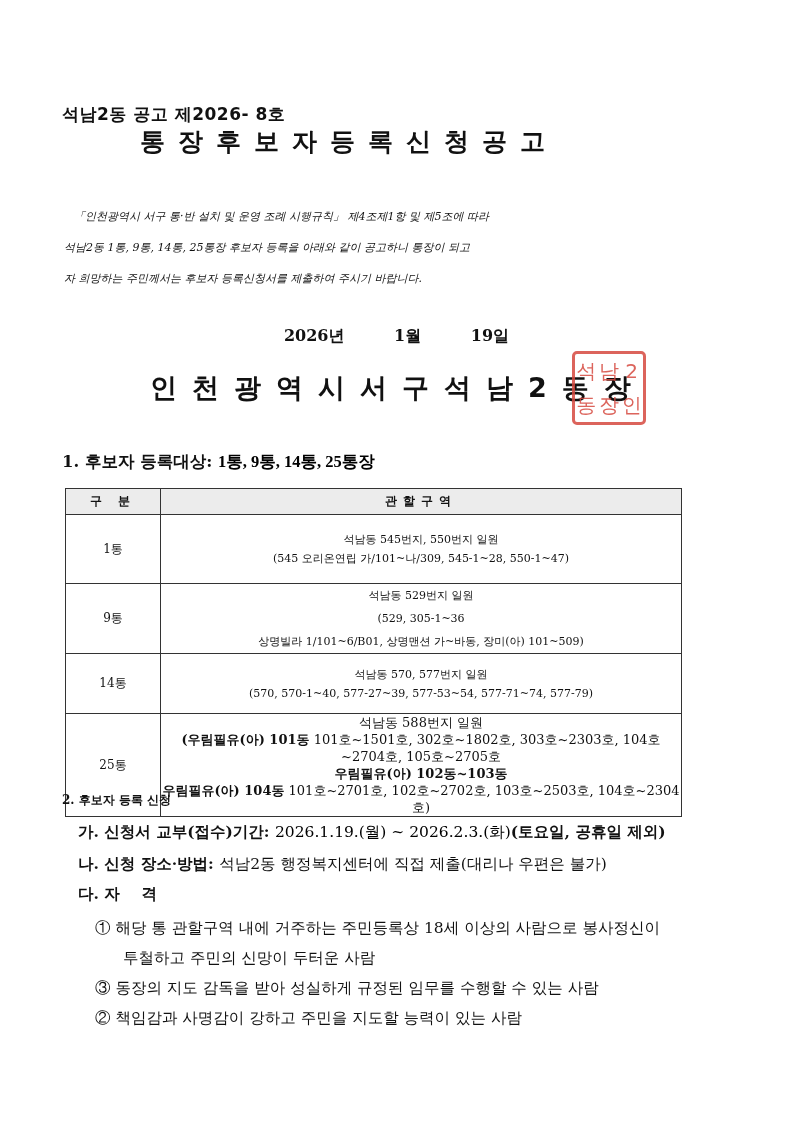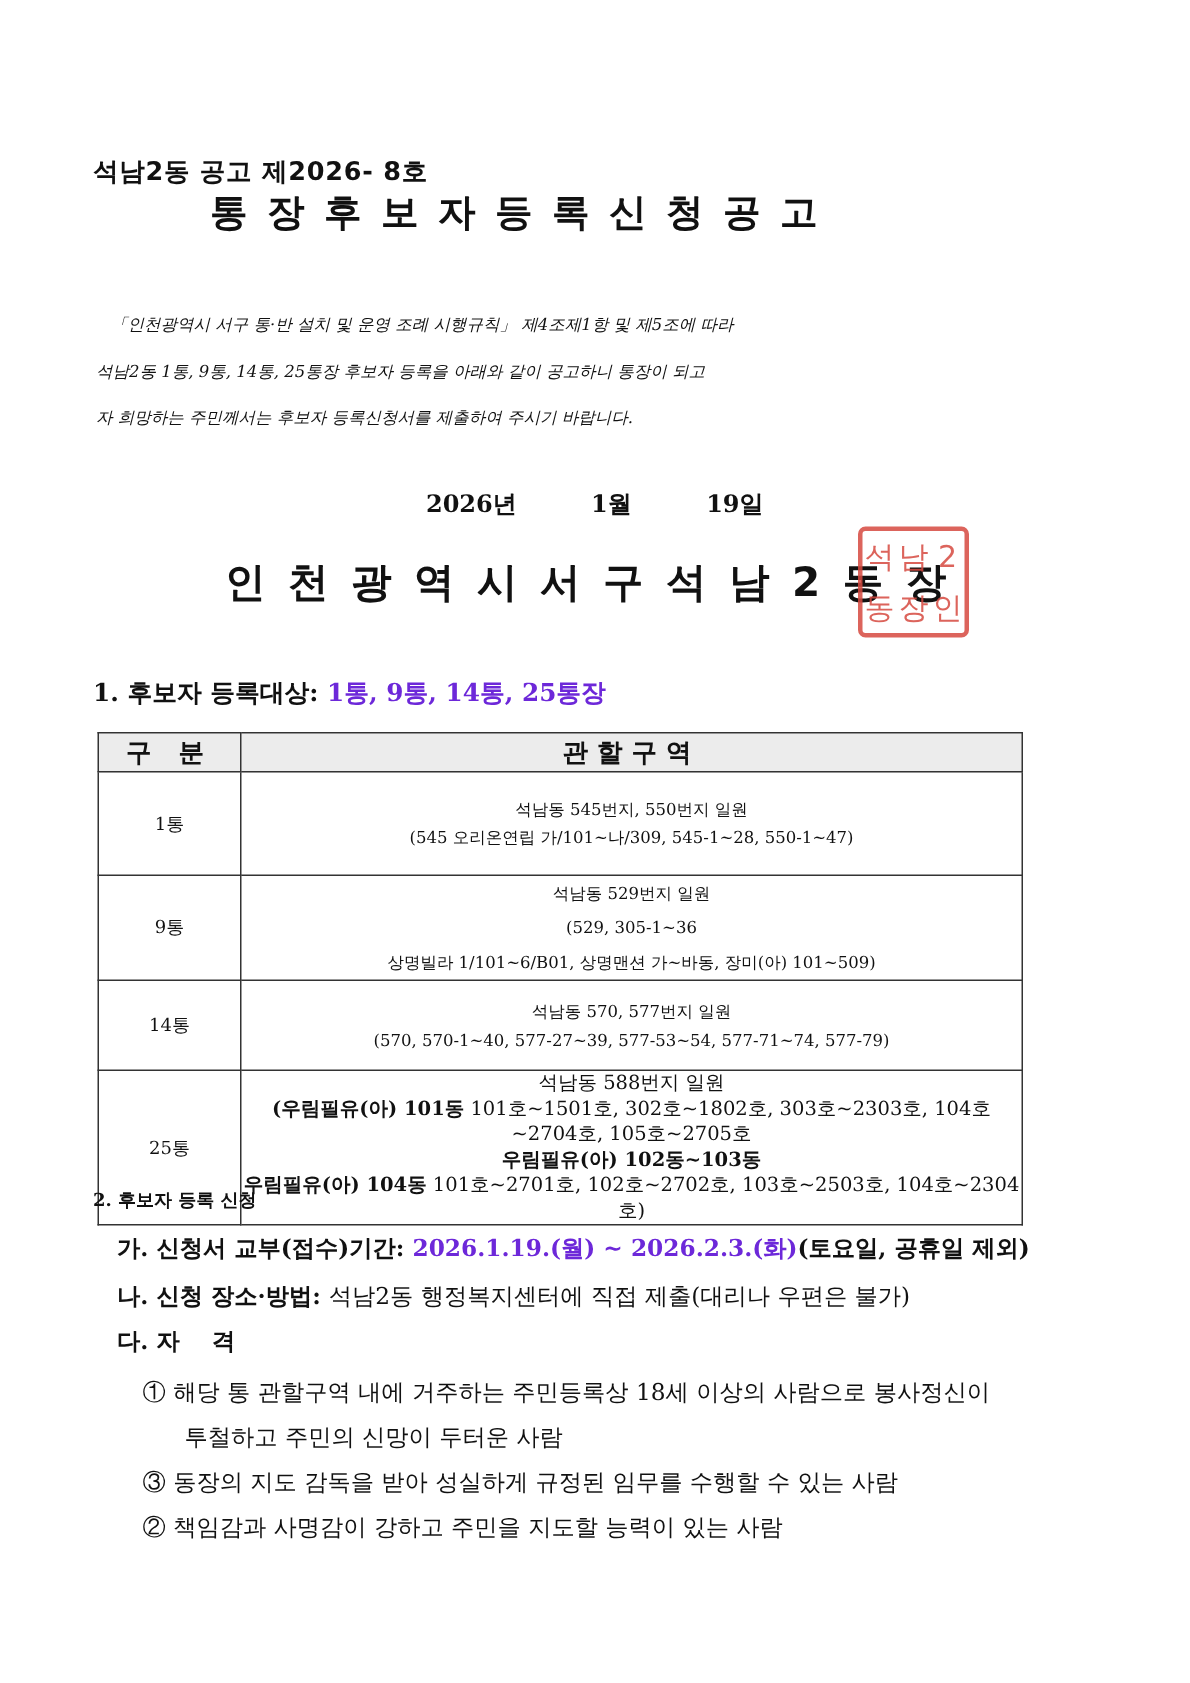--- a/index.html
+++ b/index.html
@@ -12,31 +12,31 @@
   .intro { left:64px; top:201px; width:662px; font-size:11px; line-height:31px; text-align:justify;font-style:italic; }
   .intro p { margin:0; }
   .date { left:0; width:793px; top:326px; text-align:center; font-size:16px; font-weight:bold; }
   .date span { margin:0 22px; }
   .issuer { left:150px; top:370px; font-size:27px; font-weight:bold; font-family:"DejaVu Sans", sans-serif; letter-spacing:15px; }
   .seal { left:572px; top:351px; width:74px; height:74px; border:3px solid #d64a40; border-radius:5px;
           box-sizing:border-box; display:grid; grid-template-columns:1fr 1fr 1fr; grid-template-rows:1fr 1fr;
           color:#d64a40; font-size:20px; font-family:"DejaVu Sans", sans-serif; opacity:0.85; }
   .seal span { display:flex; align-items:center; justify-content:center; }
   .sec1 { left:62px; top:451px; font-size:16.5px; font-weight:bold; }
-  .sec1 .red { color:#6d28d9; }
+  .sec1 .red { color:#000000;font-family:Liberation Serif, serif; }
   table.area { position:absolute; left:65px; top:488px; width:617px; border-collapse:collapse;
                font-family:"DejaVu Serif", serif; font-size:11px; }
   table.area th, table.area td { border:1px solid #333; text-align:center; padding:0; }
-  table.area th { background:#ececec; height:25px; font-size:17px; font-weight:bold; letter-spacing:6px; }
+  table.area th { background:#ececec; height:25px; font-size:12px; font-weight:bold; letter-spacing:6px; }
   table.area td.tong { width:94px; font-size:12px; }
   table.area td.desc { line-height:19px; }
   .b { font-weight:bold; }
   .sec2 { left:62px; top:792px; font-size:12px; font-weight:bold; }
   .sub { font-size:15.5px; font-weight:bold; }
-  .blue { color:#6d28d9; font-weight:bold; }
+  .blue { color:#000000; font-weight:normal; }
   .norm { font-weight:normal; }
   .quals { left:95px; top:913px; font-size:15.5px; line-height:30px; width:640px; }
   .quals div { margin:0; }
   .indent { padding-left:28px; }
 </style>
 </head>
 <body>
 
 <div class="abs doc-no">석남2동 공고 제2026- 8호</div>
 

